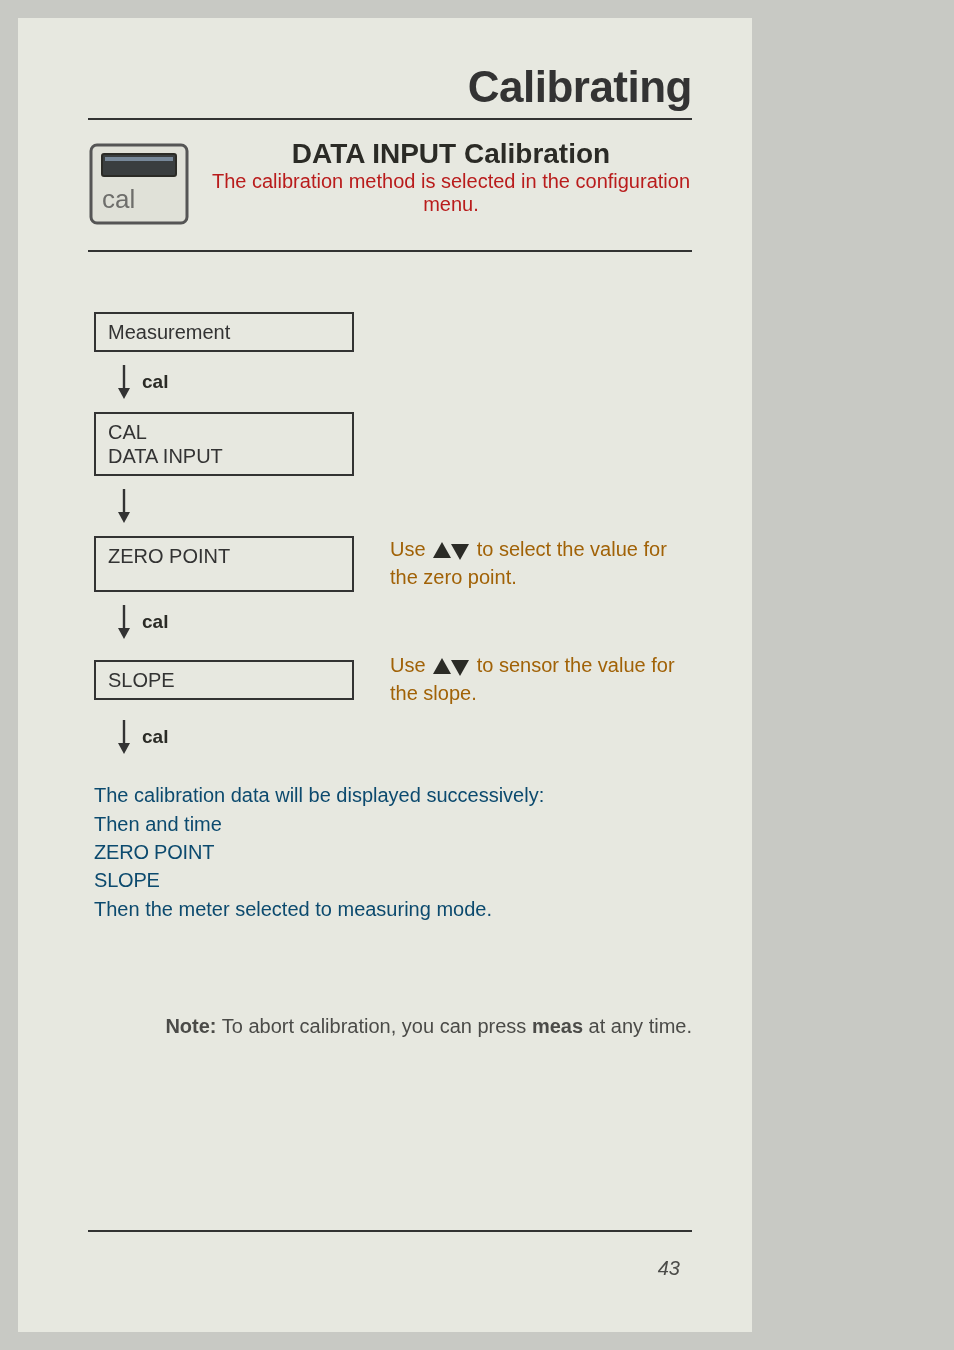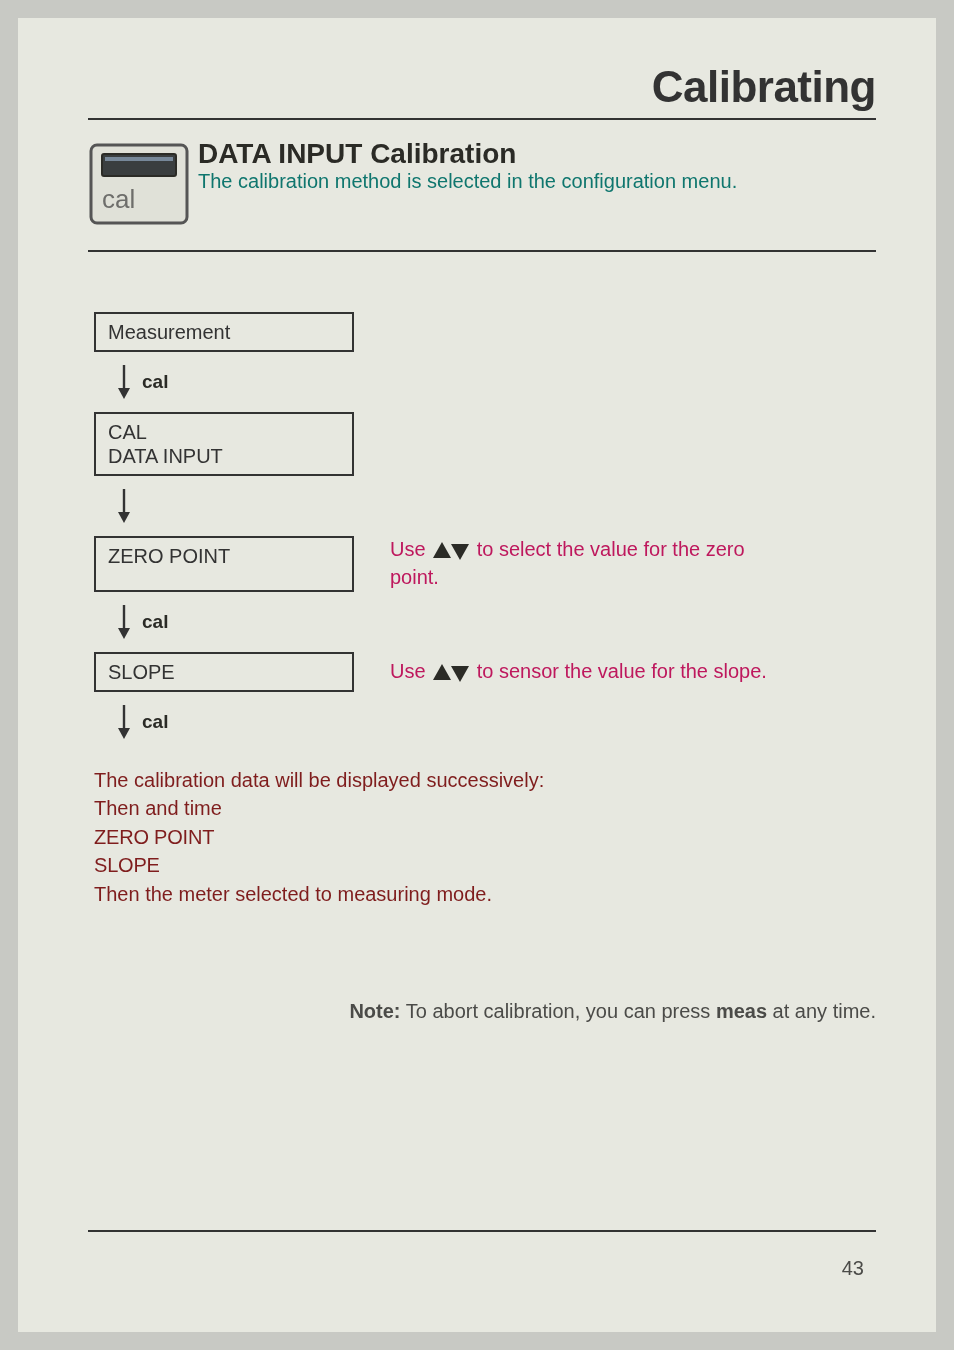--- a/index.html
+++ b/index.html
@@ -1,36 +1,36 @@
 <!DOCTYPE html>
 <html><head>
 <meta charset="utf-8">
 <style>
   html,body{margin:0;padding:0;width:954px;height:1350px;background:#c8c9c4;font-family:Verdana,Helvetica,Arial,sans-serif;color:#2b2b26;}
-  .page{background:#e7e8e0;margin:18px;position:relative;box-sizing:border-box;width:918px;height:1314px;padding:44px 60px 50px 70px;}
+  .page{background:#e7e8e0;margin:18px;position:relative;box-sizing:border-box;width:734px;height:1314px;padding:44px 60px 50px 70px;}
   .title{font-size:44px;font-weight:700;text-align:right;color:#333;letter-spacing:-0.5px;}
   .title-rule{border:0;border-top:2px solid #333;margin-top:6px;margin-bottom:22px;}
   .section{display:flex;align-items:flex-start;margin-bottom:20px;}
   .cal-icon{flex:0 0 auto;}
-  .sec-text{flex:1;margin-left:8px;}
+  .sec-text{flex:1;margin-left:20px;text-align:center;}
   .h2{font-size:28px;font-weight:700;margin:-4px 0 -2px;}
   .h3{font-size:19px;font-weight:700;margin:4px 0 -2px;}
-  .body-line{font-size:20px;margin-top:2px;color:#0f766e;}
+  .body-line{font-size:20px;margin-top:2px;color:#b91c1c;}
   .sub-rule{border:0;border-top:2px solid #333;margin-top:20px;margin-bottom:60px;}
   .flow{margin-left:6px;}
   .row{display:flex;align-items:center;}
   .state-box{border:2px solid #333;padding:6px 12px;min-width:260px;font-size:20px;line-height:1.2;color:#333;box-sizing:border-box;}
   .state-box.taller{min-height:56px;}
   .arrow-slot{height:48px;margin:6px 0 6px 22px;display:flex;align-items:center;font-weight:700;font-size:19px;}
   .arrow-down-svg{margin-right:10px;}
-  .side-text{font-size:20px;color:#be185d;margin-left:36px;max-width:386px;line-height:1.38;}
-  .flow-para{font-size:20px;color:#7f1d1d;margin-top:20px;line-height:1.42;}
+  .side-text{font-size:20px;color:#a16207;margin-left:36px;max-width:386px;line-height:1.38;}
+  .flow-para{font-size:20px;color:#0c4a6e;margin-top:20px;line-height:1.42;}
   .flow-para .caps{font-family:inherit;letter-spacing:-0.2px;}
   .note{margin-top:92px;font-size:20px;color:#4b4b48;text-align:right;}
-  .pagenum{position:absolute;right:72px;bottom:52px;font-size:20px;color:#4b4b48;}
+  .pagenum{position:absolute;right:72px;bottom:52px;font-size:20px;color:#4b4b48;font-style:italic;}
   .bot-rule{border:0;border-top:2px solid #333;position:absolute;left:70px;right:60px;bottom:92px;}
   .updown{display:inline-block;vertical-align:middle;margin:0 2px;}
 </style>
 </head>
 <body>
 
 <div class="page">
   <div class="title">Calibrating</div>
   <hr class="title-rule">
 

